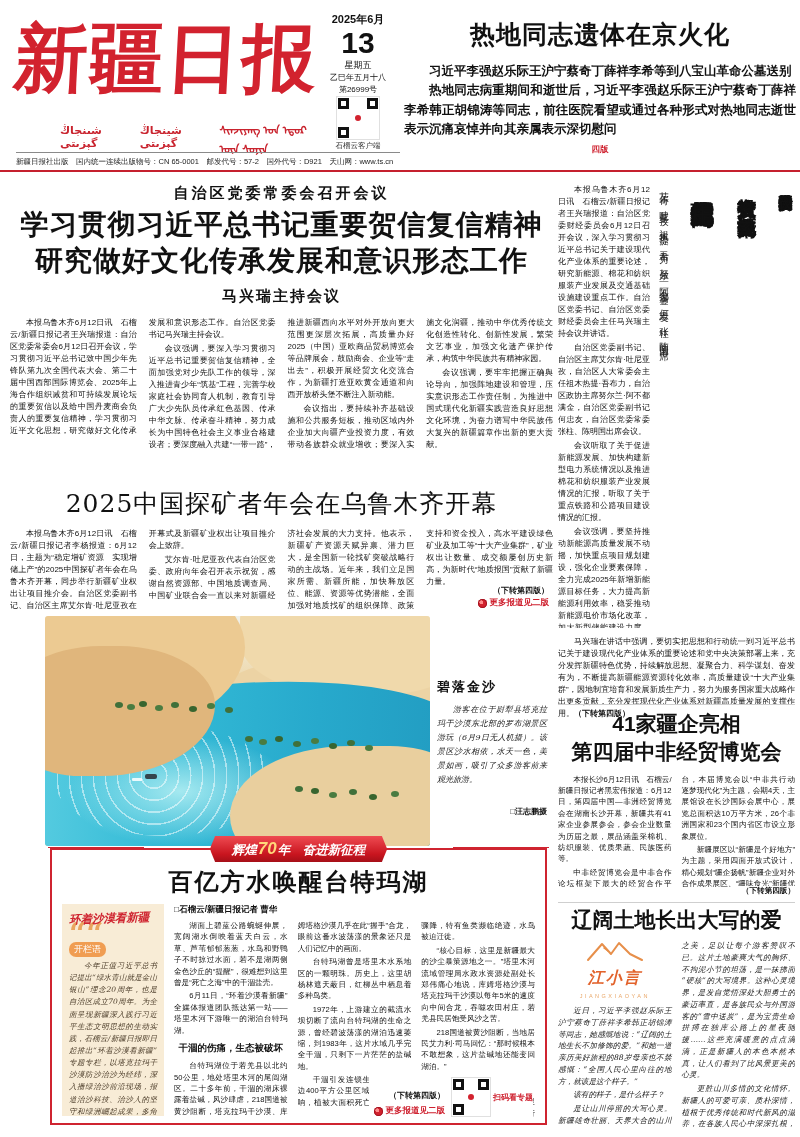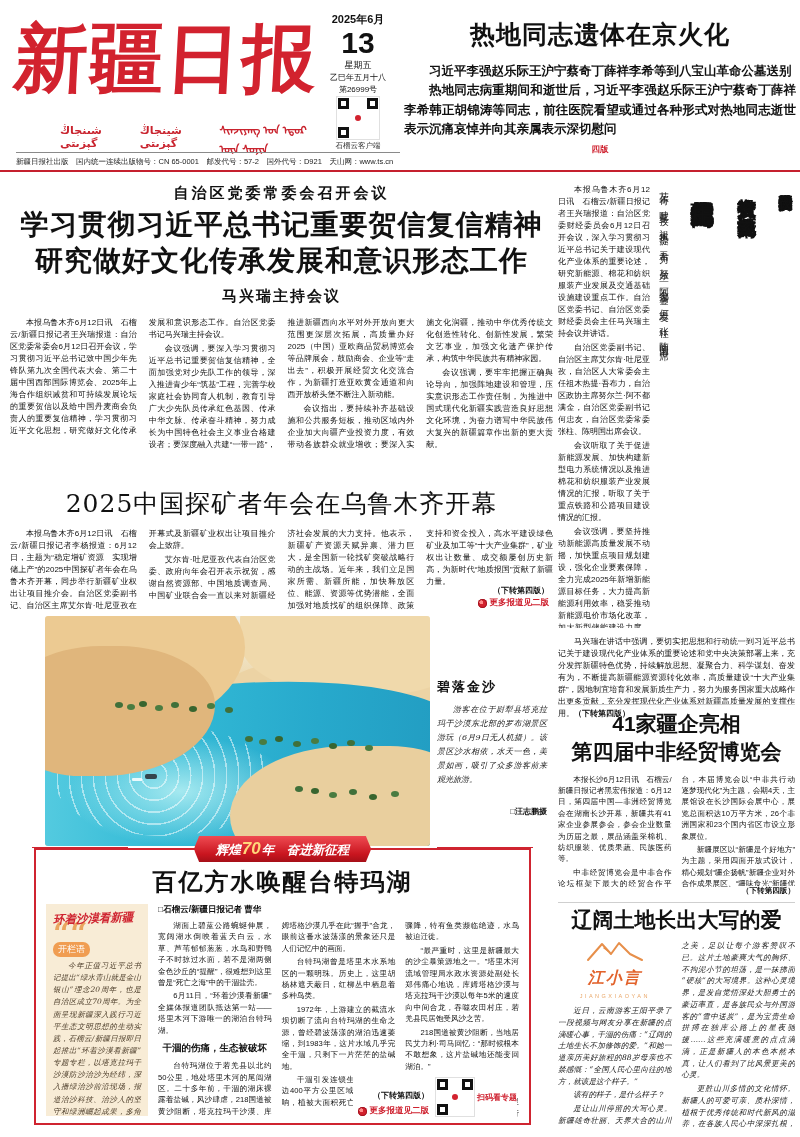--- a/index.html
+++ b/index.html
@@ -101,21 +101,21 @@
   .t1{left:70px;top:86px;box-shadow:12px 2px 0 #4a7c41,24px -1px 0 #38652f,40px 3px 0 #4a7c41,56px 0 0 #40703a,74px 4px 0 #38652f,92px 1px 0 #4a7c41,110px 5px 0 #40703a;}
   .t2{left:200px;top:120px;box-shadow:14px 3px 0 #4a7c41,30px 0 0 #38652f,48px 5px 0 #40703a,66px 2px 0 #4a7c41,84px 7px 0 #38652f,102px 4px 0 #40703a,120px 9px 0 #4a7c41;}
   .t3{left:250px;top:170px;box-shadow:16px 2px 0 #38652f,34px 6px 0 #4a7c41,54px 3px 0 #40703a,74px 8px 0 #38652f,96px 5px 0 #4a7c41;}
 
   .photo-cap{position:absolute;left:437px;top:678px;width:110px;}
   .cap-title{font-size:13px;font-weight:900;margin-bottom:7px;letter-spacing:2px;}
   .cap-text{font-size:8px;line-height:1.75;text-align:justify;text-indent:2em;color:#222;}
   .cap-credit{text-align:right;font-size:8px;font-weight:700;margin-top:19px;}
 
   
-  .lake-box{position:absolute;left:34px;top:848px;width:497px;height:277px;border:2px solid #cf2430;
+  .lake-box{position:absolute;left:50px;top:848px;width:497px;height:277px;border:2px solid #cf2430;
     box-sizing:border-box;padding:14px 10px 6px;background:#fff;}
   .glory{position:absolute;top:-14px;left:50%;transform:translateX(-50%);z-index:3;
     background:linear-gradient(180deg,#ef4b52 0%,#c9151f 70%,#a60f18 100%);color:#fff;
     padding:3px 22px;border-radius:3px;font-size:12.5px;font-weight:900;font-style:italic;white-space:nowrap;
     box-shadow:0 1px 2px rgba(0,0,0,.25);clip-path:polygon(3% 0,97% 0,100% 50%,97% 100%,3% 100%,0 50%);}
   .g70{color:#ffd77a;font-size:17px;padding:0 1px;}
   .glory-line{position:absolute;top:-3px;width:96px;height:0;border-top:1.5px solid #cf2430;}
   .gl-l{left:-4px;} .gl-r{right:-4px;}
   .lake-h2{text-align:center;font-size:24px;font-weight:900;margin:2px 0 6px;letter-spacing:2px;}
   .lake-flex{display:flex;gap:10px;}
@@ -284,21 +284,21 @@
       <div class="lake-main">
         <div class="byline">□石榴云/新疆日报记者 曹华</div>
         <div class="lake-cols jy">
           <p class="p">湖面上碧蓝公路蜿蜒伸展，宽阔湖水倒映着蓝天白云，水草、芦苇郁郁葱葱，水鸟和野鸭子不时掠过水面，若不是湖两侧金色沙丘的“提醒”，很难想到这里曾是“死亡之海”中的干涸盐壳。</p>
           <p class="p">6月11日，“环着沙漠看新疆”全媒体报道团队抵达第一站——塔里木河下游唯一的湖泊台特玛湖。</p>
           <div class="sh">干涸的伤痛，生态被破坏</div>
           <p class="p">台特玛湖位于若羌县以北约50公里，地处塔里木河的尾闾湖区。二十多年前，干涸的湖床裸露着盐碱，风沙肆虐，218国道被黄沙阻断，塔克拉玛干沙漠、库姆塔格沙漠几乎在此“握手”合龙，眼前这番水波荡漾的景象还只是人们记忆中的画面。</p>
           <p class="p">台特玛湖曾是塔里木水系地区的一颗明珠。历史上，这里胡杨林遮天蔽日，红柳丛中栖息着多种鸟类。</p>
           <p class="p">1972年，上游建立的截流水坝切断了流向台特玛湖的生命之源，曾经碧波荡漾的湖泊迅速萎缩，到1983年，这片水域几乎完全干涸，只剩下一片茫茫的盐碱地。</p>
           <p class="p">干涸引发连锁生态问题，周边400平方公里区域受到严重影响，植被大面积死亡，地下水位骤降，特有鱼类濒临绝迹，水鸟被迫迁徙。</p>
-          <p class="p">“最严重时，这里是新疆最大的沙尘暴策源地之一。”塔里木河流域管理局水政水资源处副处长郑伟痛心地说，库姆塔格沙漠与塔克拉玛干沙漠以每年5米的速度向中间合龙，吞噬农田村庄，若羌县民居饱受风沙之苦。</p>
+          <p class="p">“核心目标，这里是新疆最大的沙尘暴策源地之一。”塔里木河流域管理局水政水资源处副处长郑伟痛心地说，库姆塔格沙漠与塔克拉玛干沙漠以每年5米的速度向中间合龙，吞噬农田村庄，若羌县民居饱受风沙之苦。</p>
           <p class="p">218国道被黄沙阻断，当地居民艾力利·司马回忆：“那时候根本不敢想象，这片盐碱地还能变回湖泊。”</p>
           <div class="sh">生命之水，一场生态长征</div>
           <p class="p">2001年，耗资107亿元的塔里木河下游生态和台特玛湖拯救行动启动，核心目标：恢复塔里木河下游近400公里“绿色走廊”，让台特玛湖重获生机。</p>
 
         </div>
       </div>
     </div>
     <div class="lake-links">
       <div class="ll-left">
         <span class="jump">（下转第四版）</span>
@@ -339,21 +339,21 @@
     <h3 class="essay-h3">辽阔土地长出大写的爱</h3>
     <div class="essay-cols jy">
       <div class="jxy">
         <svg width="62" height="22" viewBox="0 0 62 22">
           <path d="M4 20 L18 4 L27 14 L35 3 L46 14 L58 20" fill="none" stroke="#e78f4a" stroke-width="2" stroke-linecap="round" stroke-linejoin="round"></path>
           <path d="M20 8 l4 3" fill="none" stroke="#e78f4a" stroke-width="1.4" stroke-linecap="round"></path>
         </svg>
         <div class="jxy-name">江小言</div>
         <div class="jxy-py">JIANGXIAOYAN</div>
       </div>
-      <p class="p">近日，云南游客王阳平录了一段视频与网友分享在新疆的点滴暖心事，干涸的伤痛：“辽阔的土地生长不加修饰的爱。”和她一道亲历美好旅程的88岁母亲也不禁感慨：“全国人民心里向往的地方，就该是这个样子。”</p>
+      <p class="p">近日，习近平李强赵乐际王沪宁蔡奇丁薛祥李希韩正胡锦涛等同志，她感慨地说：“辽阔的土地生长不加修饰的爱。”和她一道亲历美好旅程的88岁母亲也不禁感慨：“全国人民心里向往的地方，就该是这个样子。”</p>
       <p class="p">该有的样子，是什么样子？</p>
       <p class="p">是让山川停留的大写心灵。新疆雄奇壮丽、天界大合的山川之美，足以让每个游客赞叹不已。这片土地豪爽大气的胸怀、不拘泥小节的坦荡，是一抹拂面“硬核”的大写境界。这种心灵境界，是发自觉悟深处大胆勇士的豪迈率直，是各族民众与外国游客的“雪中送炭”，是为宝贵生命拼搏在独库公路上的星夜驰援……这些充满暖意的点点滴滴，正是新疆人的本色本然本真，让人们看到了比风景更美的心灵。</p>
       <p class="p">更胜山川多情的文化情怀。新疆人的可爱可亲、质朴深情，植根于优秀传统和时代新风的滋养，在各族人民心中深深扎根，在交往交流交融中情有理解、心有回响，让四海宾朋在山水多情、人情和美中感受“不虚此行”。</p>
 
     </div>
   </div>
 
 </div>
 
 </body></html>

